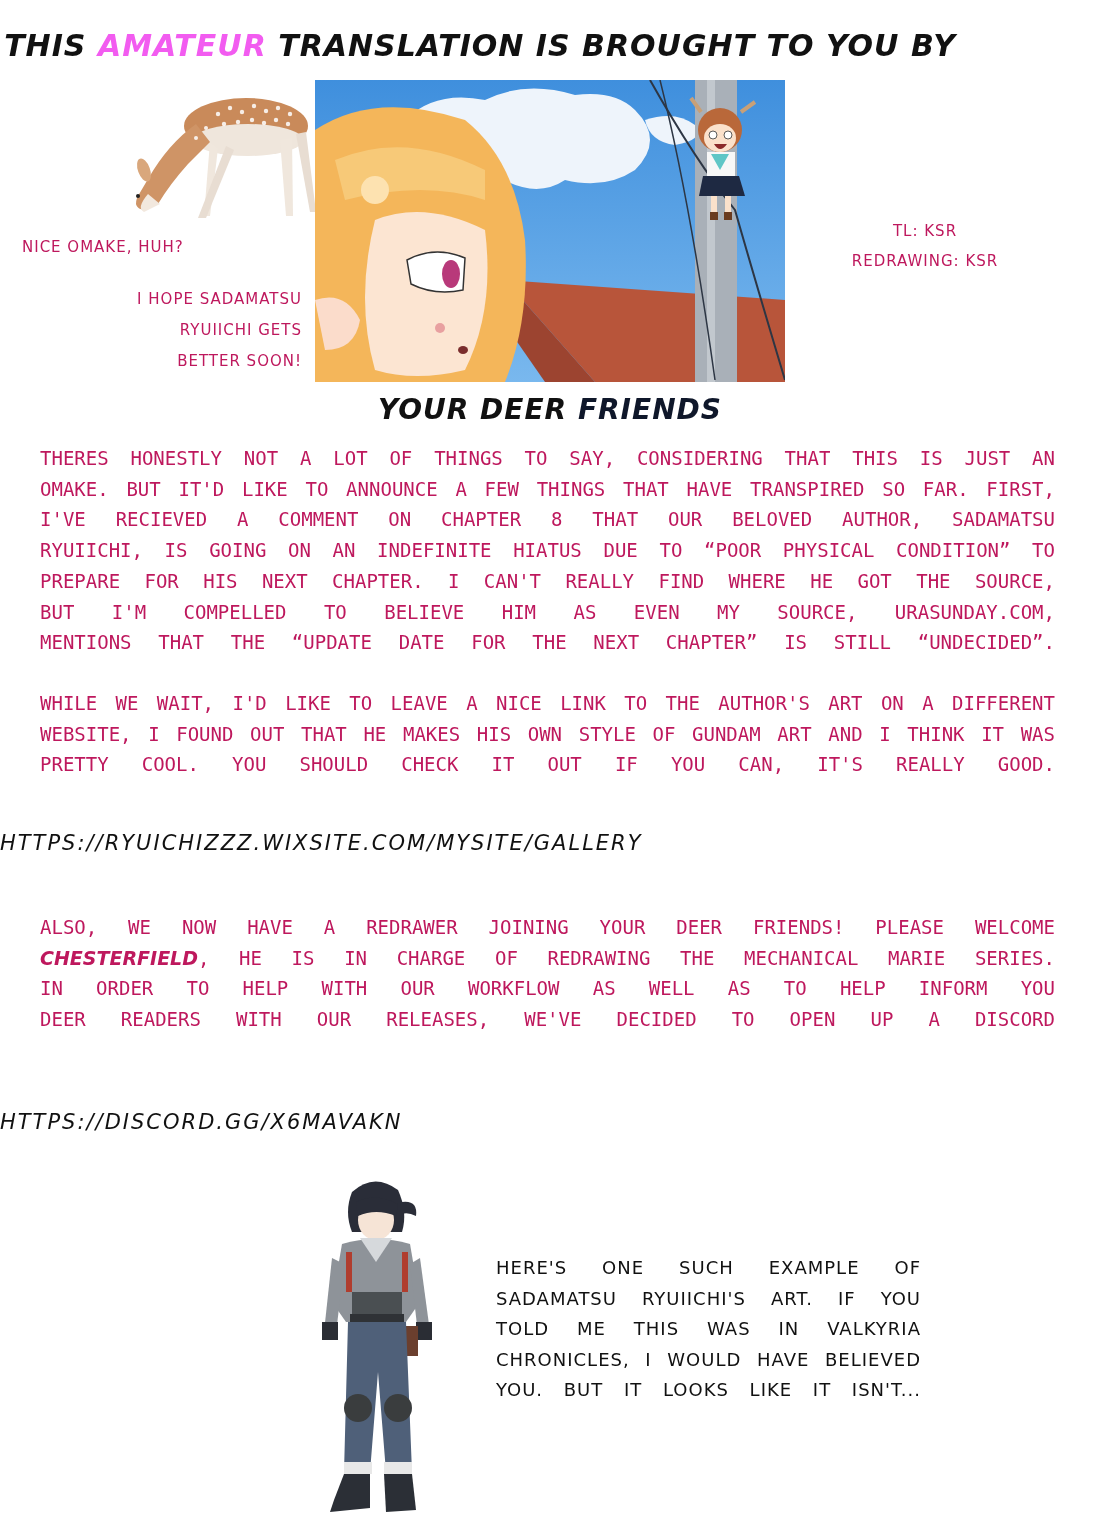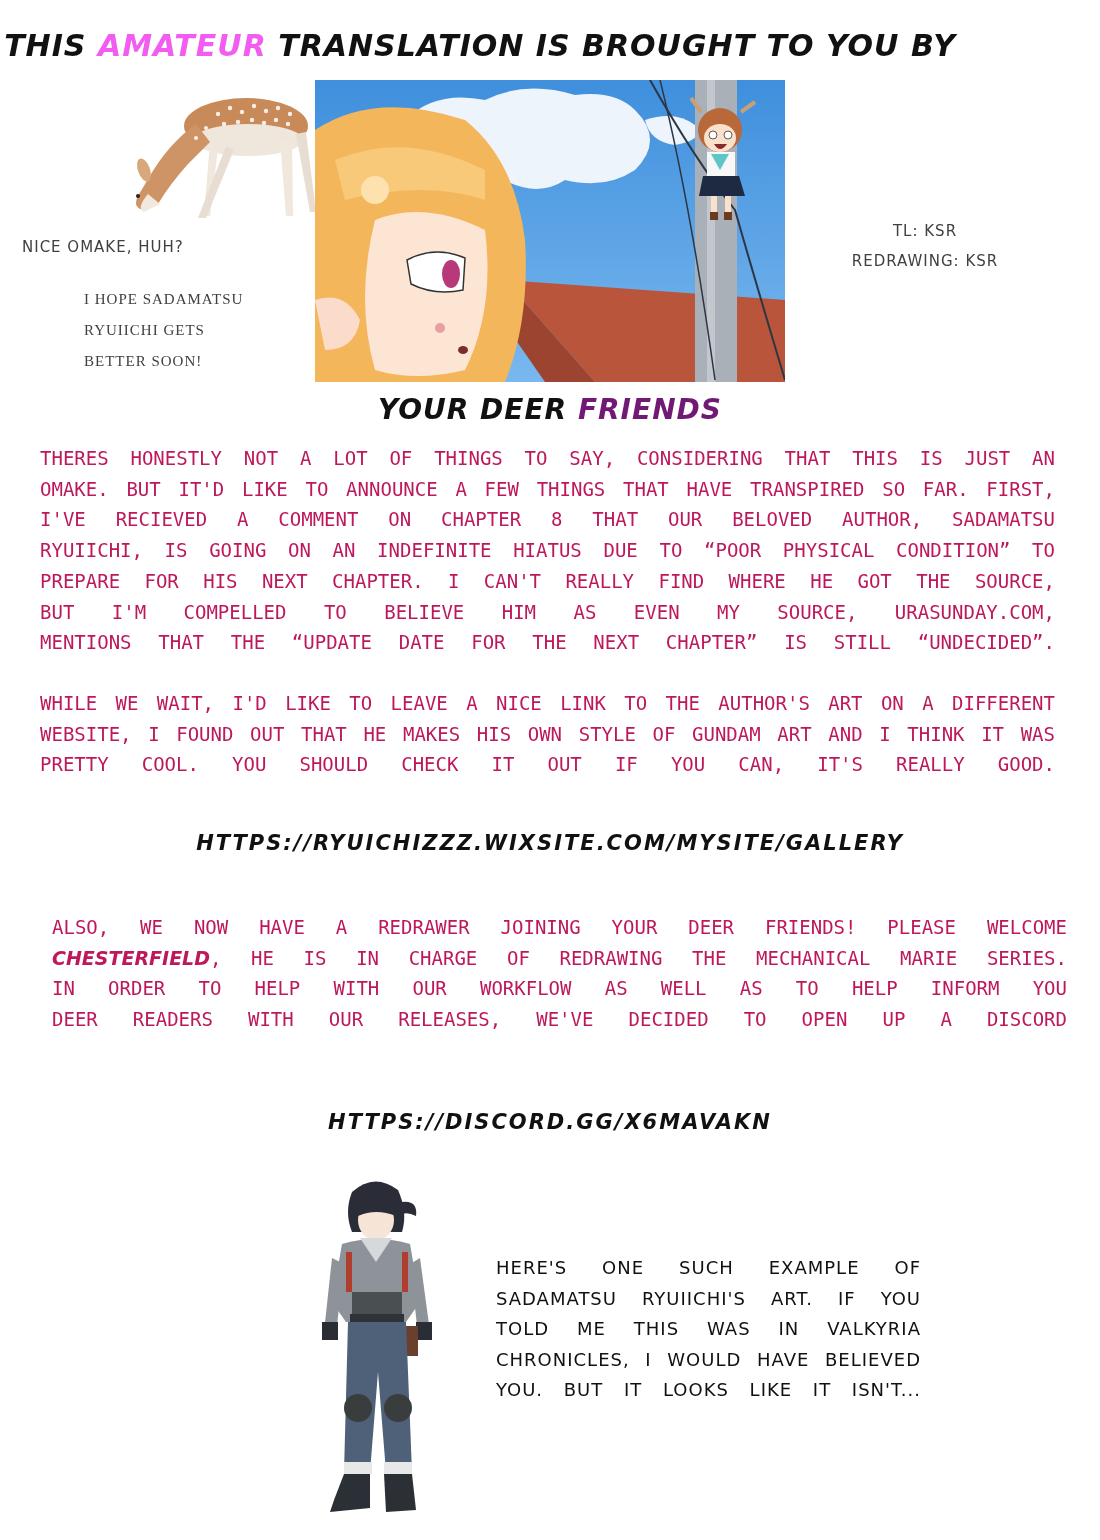--- a/index.html
+++ b/index.html
@@ -3,37 +3,37 @@
 <meta charset="utf-8">
 <style>
   html, body { margin: 0; padding: 0; background: #ffffff; }
   body { width: 1100px; height: 1540px; position: relative; overflow: hidden;
          font-family: "Liberation Sans", sans-serif; color: #111; }
   .abs { position: absolute; }
   .title { left: 0; width: 960px; top: 28px; text-align: center;
            font-family: "DejaVu Sans", sans-serif; font-weight: bold; font-style: italic;
            font-size: 30px; letter-spacing: 1px; text-transform: uppercase; color: #111; }
   .accent-pink { color: #f25cf0; }
-  .accent-green { color: #701a75; }
+  .accent-green { color: #0f172a; }
   .deer { left: 118px; top: 84px; width: 200px; height: 140px; }
   .anime { left: 315px; top: 80px; width: 470px; height: 302px; overflow: hidden; }
   .small { font-family: "DejaVu Sans", sans-serif; font-size: 15px; letter-spacing: 1px;
-           text-transform: uppercase; color: #404040; }
+           text-transform: uppercase; color: #be185d; }
   .nice { left: 22px; top: 238px; }
-  .hope { left: 84px; top: 284px; width: 210px; text-align: left; line-height: 31px; font-family: Liberation Serif, serif; }
+  .hope { left: 92px; top: 284px; width: 210px; text-align: right; line-height: 31px; }
   .credits { left: 830px; top: 216px; width: 190px; text-align: center; line-height: 30px; }
   .subtitle { left: 0; width: 1100px; top: 393px; text-align: center;
               font-family: "DejaVu Sans", sans-serif; font-weight: bold; font-style: italic;
               font-size: 28px; letter-spacing: 1px; text-transform: uppercase; }
   .para { left: 40px; width: 1015px; font-family: "DejaVu Sans Mono", monospace;
           font-size: 19px; line-height: 30.7px; text-transform: uppercase; text-align: justify;
           text-align-last: justify; letter-spacing: 0px; color: #be185d; }
   .para .line { display: block; text-align: justify; text-align-last: justify; white-space: nowrap; }
-  .link { left: 0; width: 1100px; text-align: center; font-family: "DejaVu Sans", sans-serif;
-          font-weight: bold; font-style: italic; font-size: 21px; letter-spacing: 2px;
+  .link { left: 0; width: 1100px; text-align: left; font-family: "DejaVu Sans", sans-serif;
+          font-weight: normal; font-style: italic; font-size: 21px; letter-spacing: 2px;
           text-transform: uppercase; color: #111; text-decoration: none; }
   .strong-name { font-weight: bold; font-style: italic; font-family: "DejaVu Sans", sans-serif; }
   .side { left: 496px; top: 1253px; width: 425px; font-family: "DejaVu Sans", sans-serif;
           font-size: 18px; line-height: 30.5px; text-transform: uppercase; letter-spacing: 1px; }
   .side .line { display: block; text-align: justify; text-align-last: justify; white-space: nowrap; }
   .soldier { left: 312px; top: 1172px; width: 130px; height: 346px; }
 </style>
 </head>
 <body>
 
@@ -155,21 +155,21 @@
 </div>
 
 <div class="abs para" style="top:688px;">
   <span class="line">While we wait, I'd like to leave a nice link to the author's art on a different</span>
   <span class="line">website, I found out that  he makes his own style of Gundam art and I think it was</span>
   <span class="line">pretty cool. You should check it out if you can, it's really good.</span>
 </div>
 
 <a class="abs link" style="top:831px;">https://ryuichizzz.wixsite.com/mysite/gallery</a>
 
-<div class="abs para" style="top:912px;margin-left:12px;">
+<div class="abs para" style="top:912px;">
   <span class="line">Also, we now have a redrawer joining your deer friends! Please welcome</span>
   <span class="line"><span class="strong-name">Chesterfield</span><span>, he is in charge of redrawing the Mechanical Marie series.</span></span>
   <span class="line">In order to help with our workflow as well as to help inform you</span>
   <span class="line">deer readers with our releases, we've decided to open up a discord</span>
 </div>
 
 <a class="abs link" style="top:1110px;">https://discord.gg/X6MAVAKN</a>
 
 <div class="abs soldier">
   <svg width="130" height="346" viewBox="0 0 130 346">

